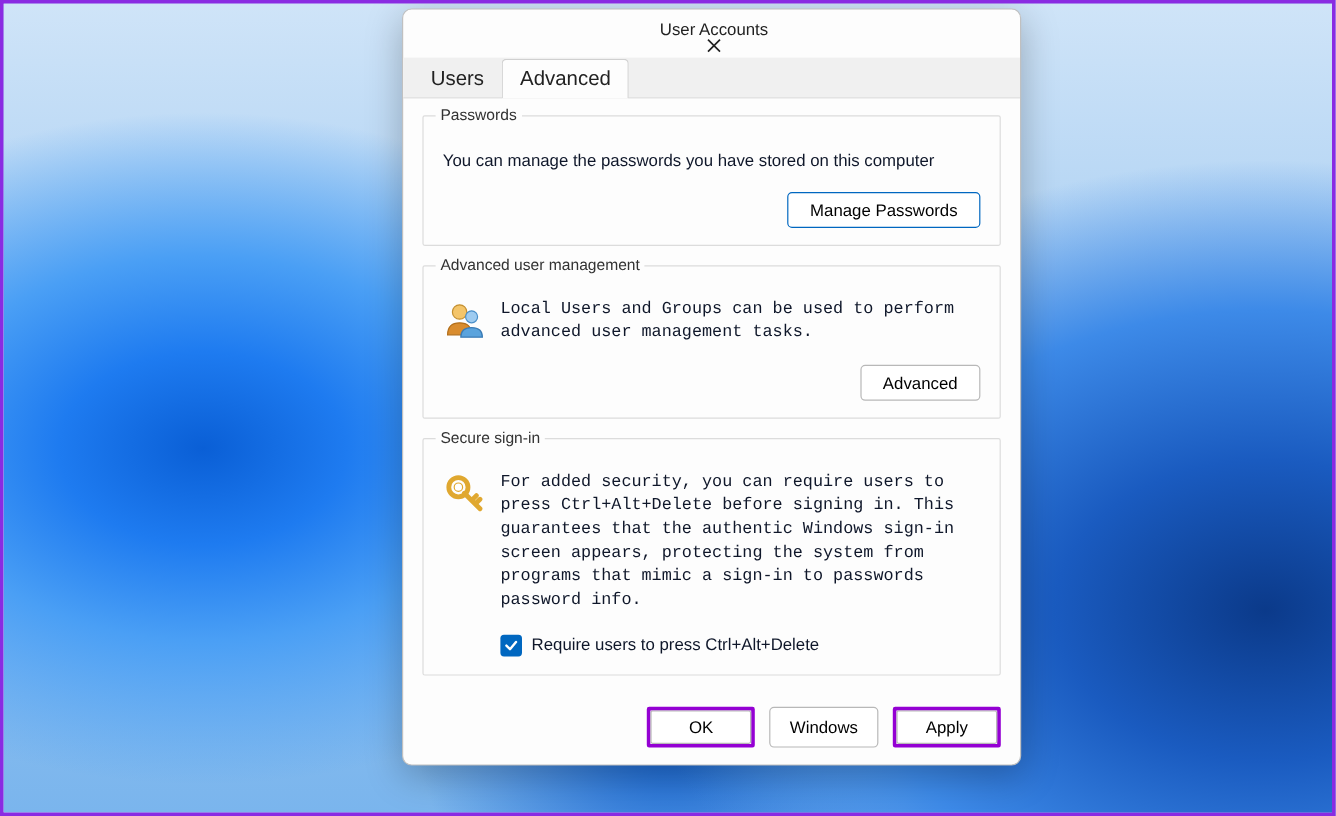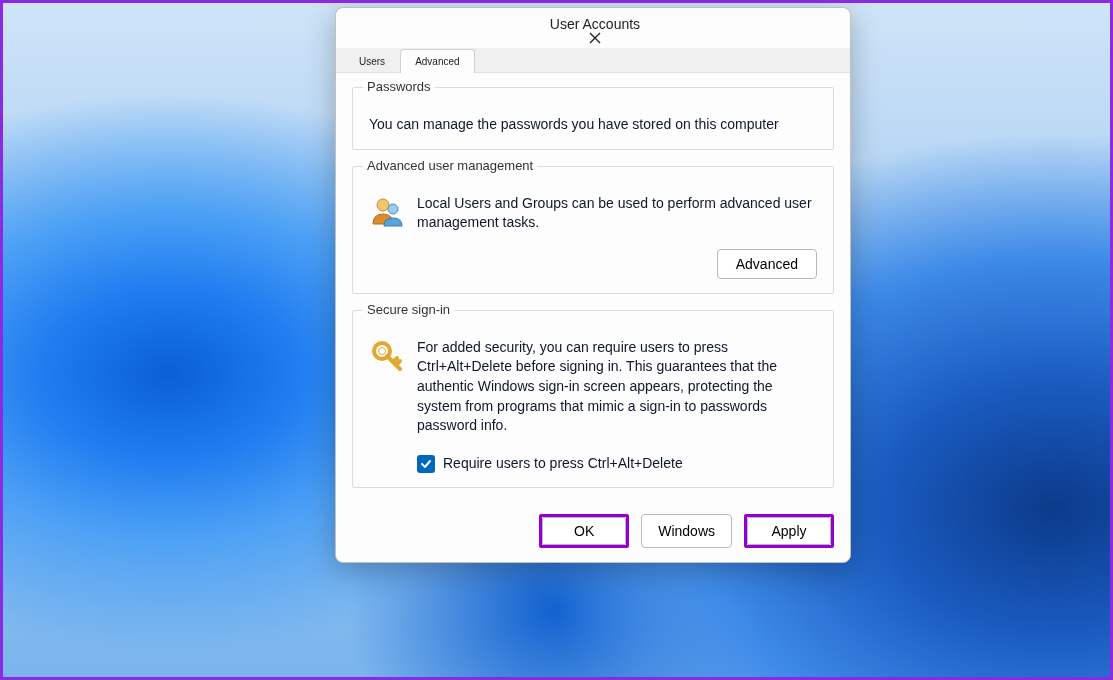--- a/index.html
+++ b/index.html
@@ -50,21 +50,21 @@
       cursor: pointer;
     }
     .tabstrip {
       display: flex;
       padding: 0 8px;
       background: #f0f0f0;
       border-bottom: 1px solid #e0e0e0;
     }
     .tab {
       padding: 6px 14px 6px;
-      font-size: 10px;
+      font-size: 17px;
       border: 1px solid transparent;
       border-bottom: none;
       cursor: pointer;
       position: relative;
       top: 1px;
     }
     .tab.active {
       background: #fdfdfd;
       border-color: #d0d0d0;
       border-top-left-radius: 4px;
@@ -91,20 +91,21 @@
     }
     .group-text {
       font-size: 14px;
       line-height: 1.4;
       color: #0f172a;
     }
     .group-row {
       display: flex;
       align-items: flex-start;
       gap: 12px;
+      font-family: Liberation Mono, monospace;
     }
     .icon-box { flex-shrink: 0; width: 36px; height: 36px; display:flex; align-items:center; justify-content:center; }
     .btn {
       background: #fff;
       border: 1px solid #b8b8b8;
       border-radius: 4px;
       padding: 6px 18px;
       font-size: 14px;
       cursor: pointer;
       min-width: 80px;
@@ -150,20 +151,23 @@
   <div class="tabstrip">
     <div class="tab">Users</div>
     <div class="tab active">Advanced</div>
   </div>
 
   <div class="body">
 
     <div class="group">
       <div class="group-legend">Passwords</div>
       <div class="group-text">You can manage the passwords you have stored on this computer</div>
+      <div class="right-actions">
+        <button class="btn accent-outline">Manage Passwords</button>
+      </div>
     </div>
 
     <div class="group">
       <div class="group-legend">Advanced user management</div>
       <div class="group-row">
         <div class="icon-box">
           <svg width="36" height="36" viewBox="0 0 36 36">
             <circle cx="14" cy="11" r="6" fill="#f4c56a" stroke="#c48f2f"></circle>
             <path d="M4 30 Q4 20 14 20 Q24 20 24 30 Z" fill="#d98c2e" stroke="#b36f1a"></path>
             <circle cx="24" cy="15" r="5" fill="#9ecbf0" stroke="#4a8fc9"></circle>

